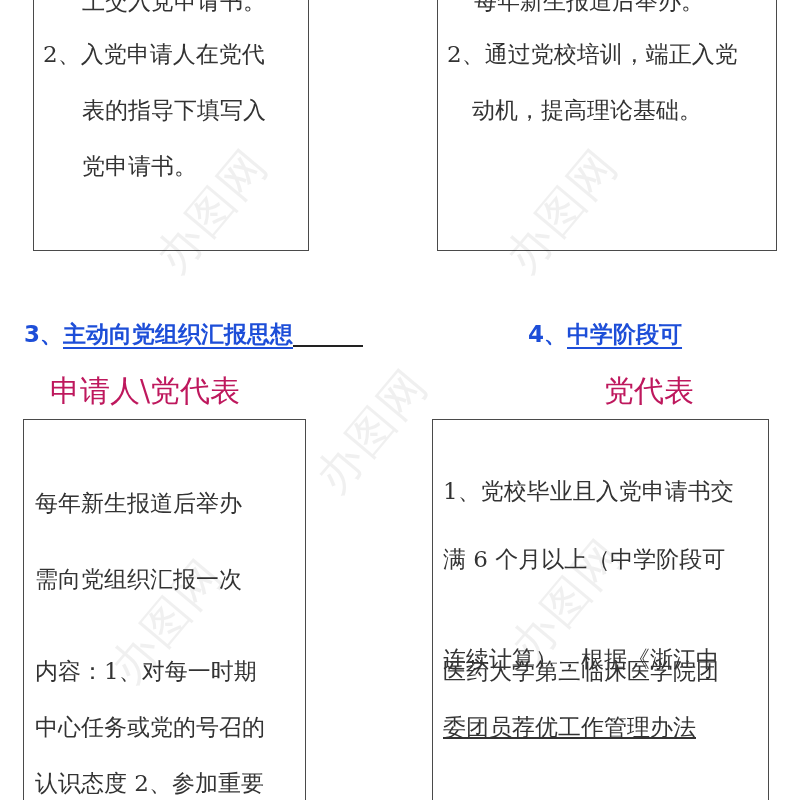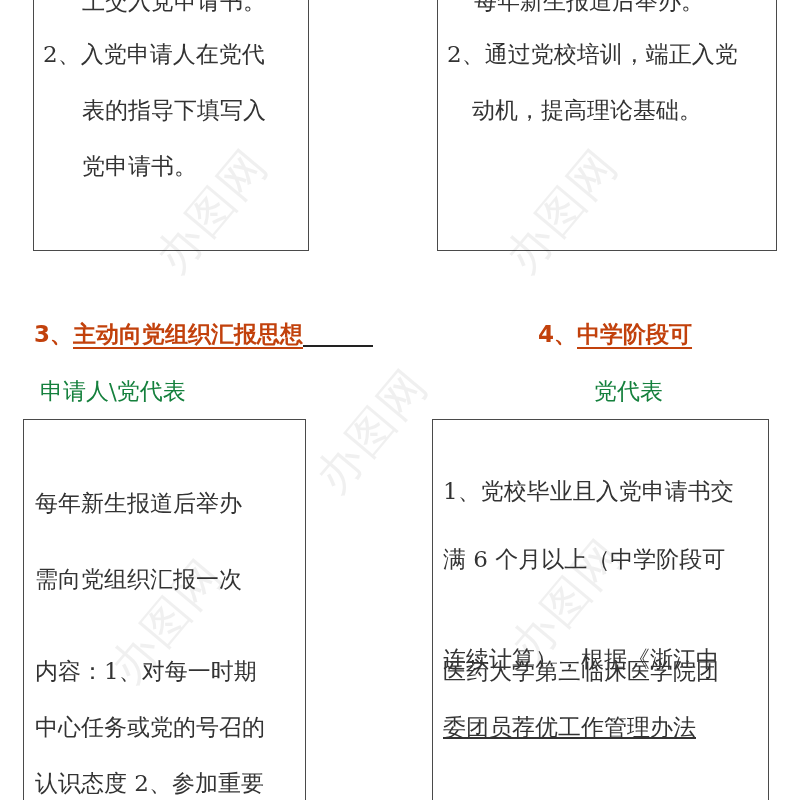--- a/index.html
+++ b/index.html
@@ -12,34 +12,33 @@
     position: absolute; box-sizing: border-box;
     border: 1.5px solid #4a4a4a;
     background: transparent;
   }
   .line {
     position: absolute; white-space: nowrap;
     font-size: 23px; line-height: 30px; color: #333;
   }
   .heading {
     position: absolute; white-space: nowrap;
-    font-size: 23px; line-height: 30px; font-weight: bold; color: #c2410c;
+    font-size: 23px; line-height: 30px; font-weight: bold; color: #1d4ed8;
     font-family: "DejaVu Sans", "Liberation Sans", sans-serif;
-    margin-left: 10px;
   }
   .heading .ul {
     text-decoration: underline; text-decoration-thickness: 2px;
     text-underline-offset: 5px;
   }
   .heading .trail {
     display: inline-block; width: 70px; border-bottom: 2px solid #222;
     height: 1px; vertical-align: baseline; margin-bottom: -5px;
   }
   .subhead {
-    position: absolute; white-space: nowrap; font-size: 23px; line-height: 30px; color: #15803d;
+    position: absolute; white-space: nowrap; font-size: 30px; line-height: 30px; color: #be185d; margin-left: 10px;
   }
   .wm {
     position: absolute; font-size: 46px; color: rgba(0,0,0,0.06);
     transform: rotate(-50deg); white-space: nowrap;
     font-family: "DejaVu Sans", sans-serif; letter-spacing: 2px;
     pointer-events: none;
   }
 </style>
 </head>
 <body>

